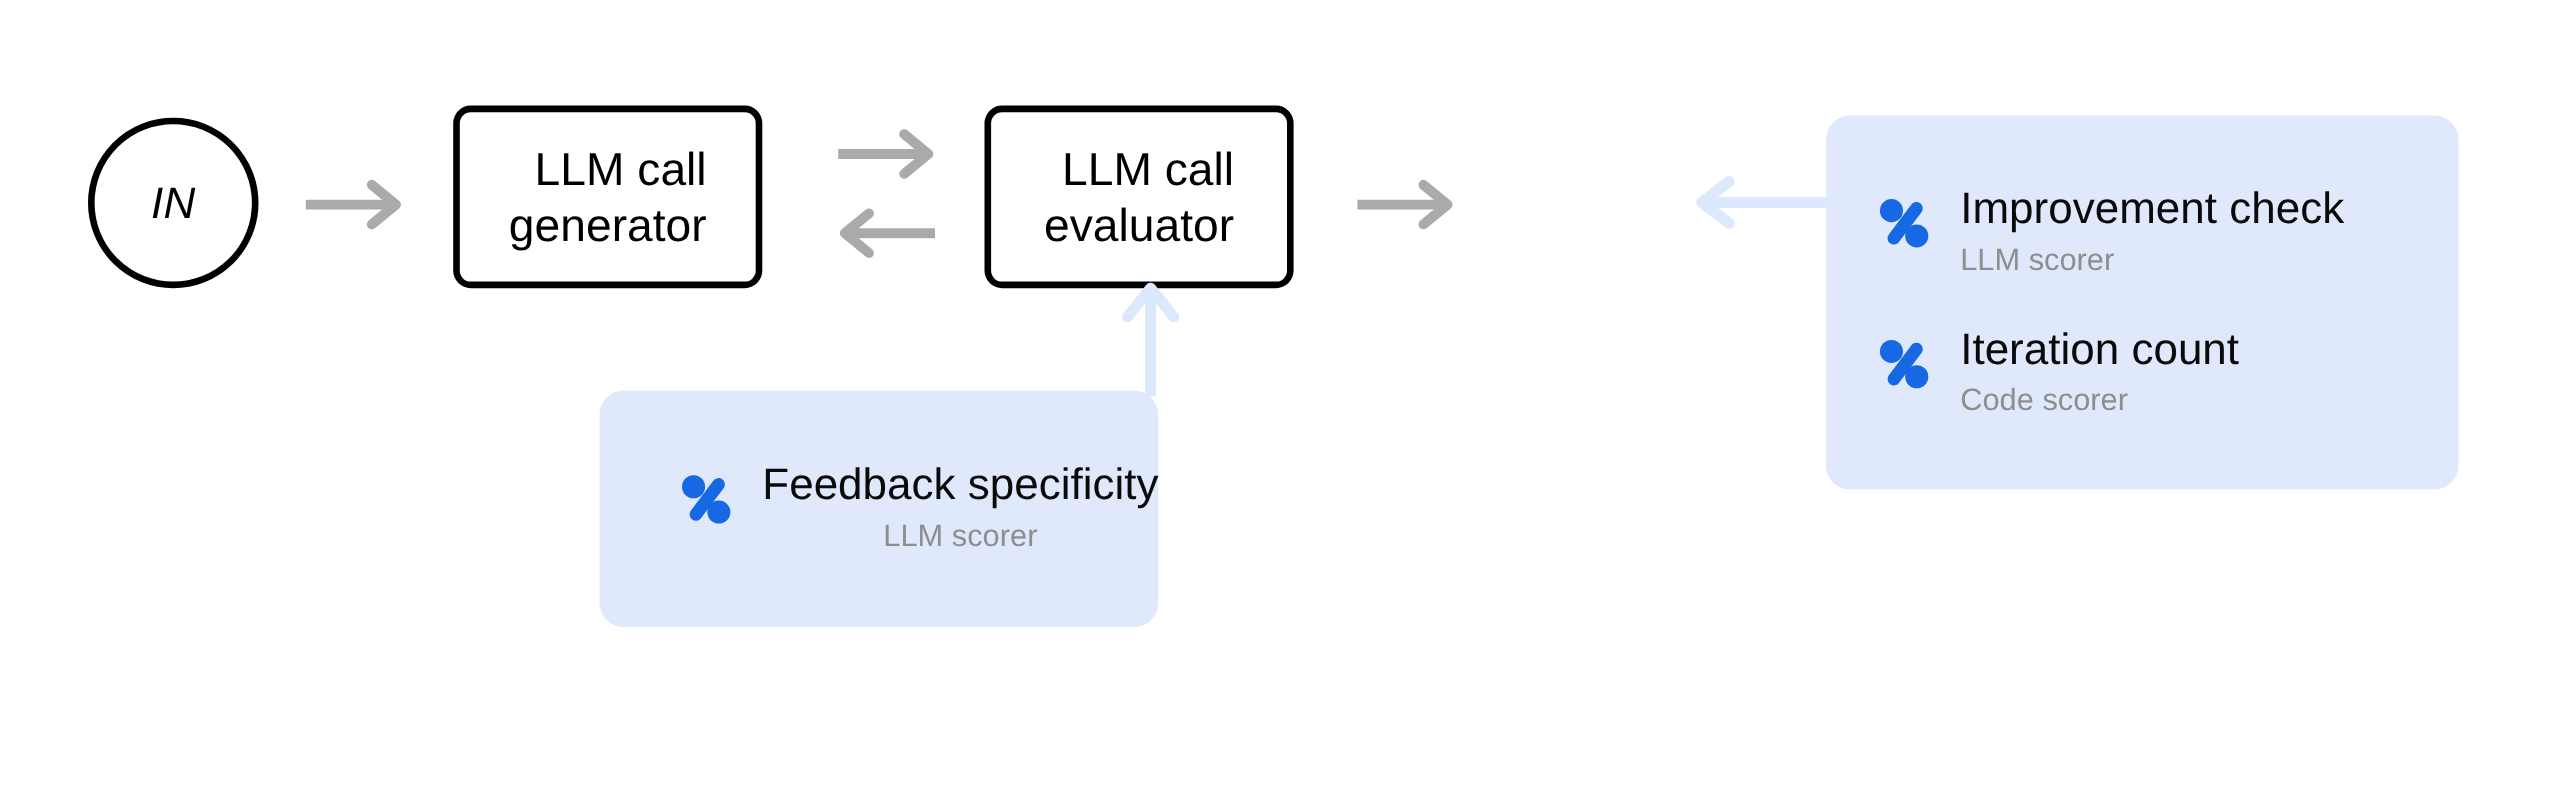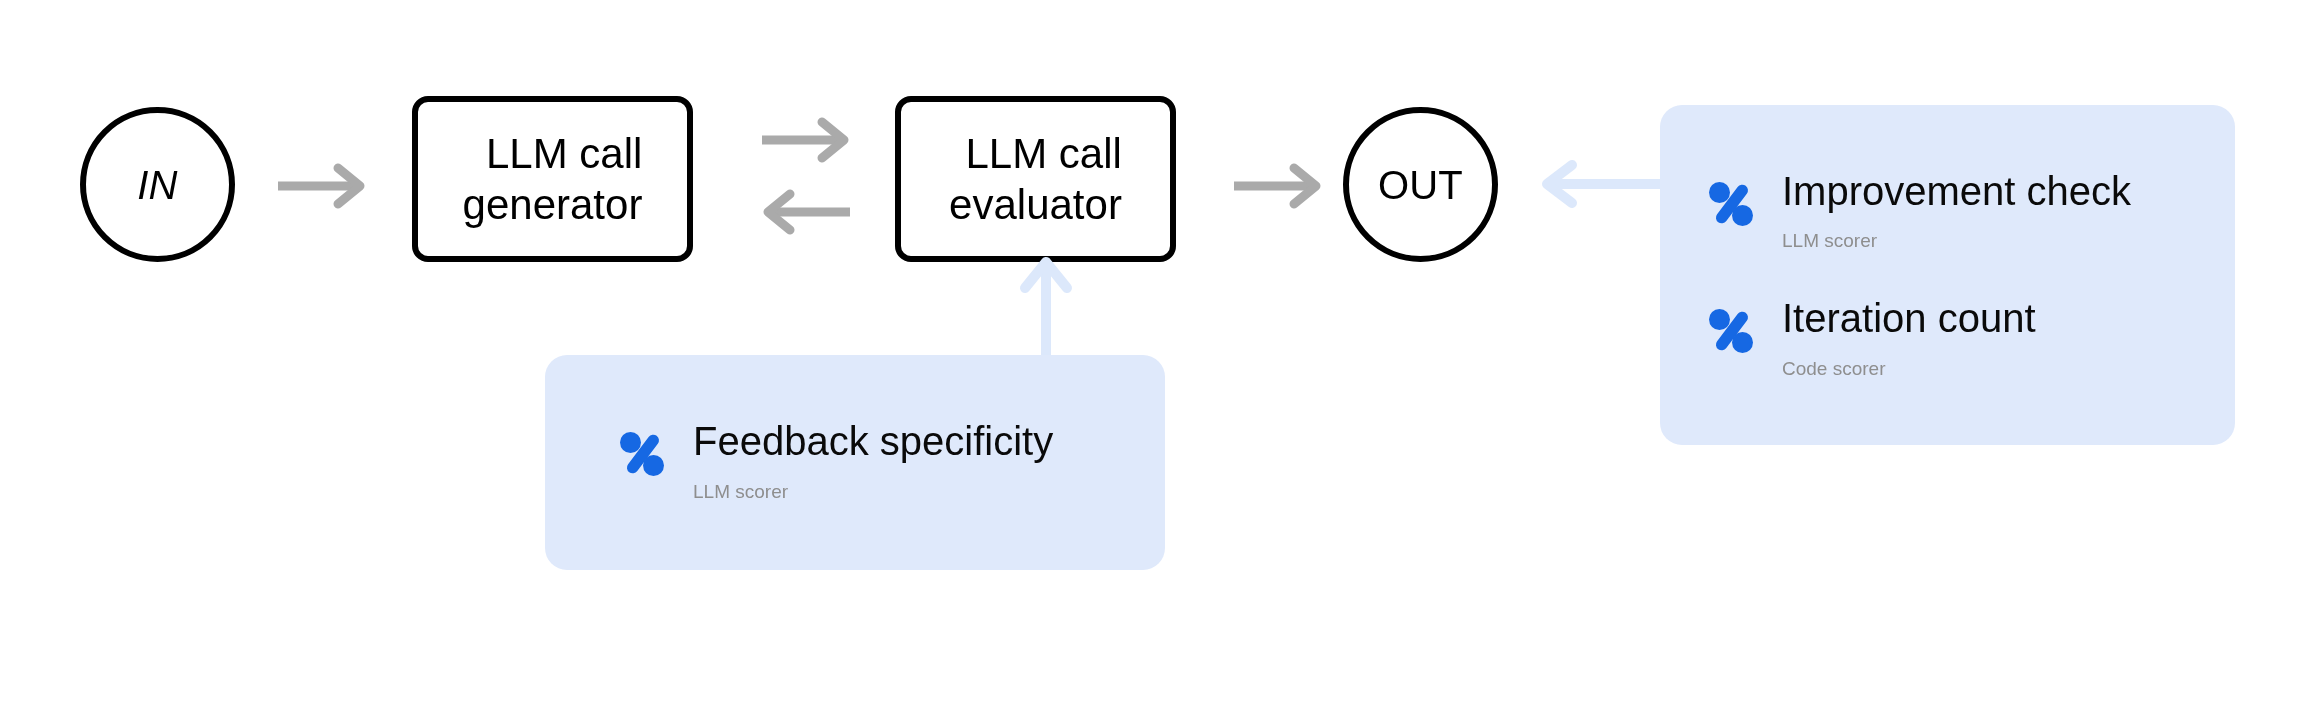--- a/index.html
+++ b/index.html
@@ -81,24 +81,24 @@
   }
   .scorer-icon svg { display: block; width: 50px; height: 50px; }
   .scorer-text { display: flex; flex-direction: column; }
   .scorer-title {
     font-size: 40px;
     line-height: 1.12;
     color: #0a0a0a;
     white-space: nowrap;
   }
   .scorer-sub {
-    font-size: 19px;
+    font-size: 28px;
     line-height: 1.3;
     color: #8e8e8e;
-    margin-top: 16px;
+    margin-top: 5px;
     white-space: nowrap;
   }
 
   
   .arrow { position: absolute; }
   .arrow svg { display: block; overflow: visible; }
 </style>
 </head>
 <body>
 
@@ -139,39 +139,36 @@
 evaluator</span>
   </div>
 
   <div class="arrow" style="left:1232px; top:160px; width:92px; height:52px;">
     <svg width="92" height="52" viewBox="0 0 92 52" aria-hidden="true">
       <path d="M2 26 H78" stroke="#aaaaaa" stroke-width="9" fill="none" stroke-linecap="butt"></path>
       <path d="M62 8 L84 26 L62 44" stroke="#aaaaaa" stroke-width="9" fill="none" stroke-linecap="round" stroke-linejoin="round"></path>
     </svg>
   </div>
 
-  <div class="node-circle" style="left:1343px; top:107px; width:155px; height:155px;">
-    <span class="node-label">OUT</span>
-  </div>
 
   <div class="arrow" style="left:1538px; top:158px; width:128px; height:52px;">
     <svg width="128" height="52" viewBox="0 0 128 52" aria-hidden="true">
       <path d="M126 26 H16" stroke="#dce8fb" stroke-width="10" fill="none" stroke-linecap="butt"></path>
       <path d="M34 7 L9 26 L34 45" stroke="#dce8fb" stroke-width="10" fill="none" stroke-linecap="round" stroke-linejoin="round"></path>
     </svg>
   </div>
 
   <div class="arrow" style="left:1010px; top:254px; width:72px; height:108px;">
     <svg width="72" height="108" viewBox="0 0 72 108" aria-hidden="true">
       <path d="M36 106 V14" stroke="#dce8fb" stroke-width="10" fill="none" stroke-linecap="butt"></path>
       <path d="M15 34 L36 8 L57 34" stroke="#dce8fb" stroke-width="10" fill="none" stroke-linecap="round" stroke-linejoin="round"></path>
     </svg>
   </div>
 
-  <div class="scorer-panel" style="left:545px; top:355px; width:620px; height:215px; padding:0 0 1px 72px;">
+  <div class="scorer-panel" style="left:545px; top:355px; width:508px; height:215px; padding:0 0 1px 72px;text-align:center;">
     <div class="scorer-item">
       <span class="scorer-icon">
         <svg viewBox="0 0 50 50" aria-hidden="true">
           <circle cx="13.5" cy="13.5" r="10.5" fill="#1668e3"></circle>
           <circle cx="36.5" cy="36.5" r="10.5" fill="#1668e3"></circle>
           <rect x="20.2" y="2.2" width="11.5" height="45.6" rx="5.75" fill="#1668e3" transform="rotate(37 25.95 25)"></rect>
         </svg>
       </span>
       <span class="scorer-text">
         <span class="scorer-title">Feedback specificity</span>

